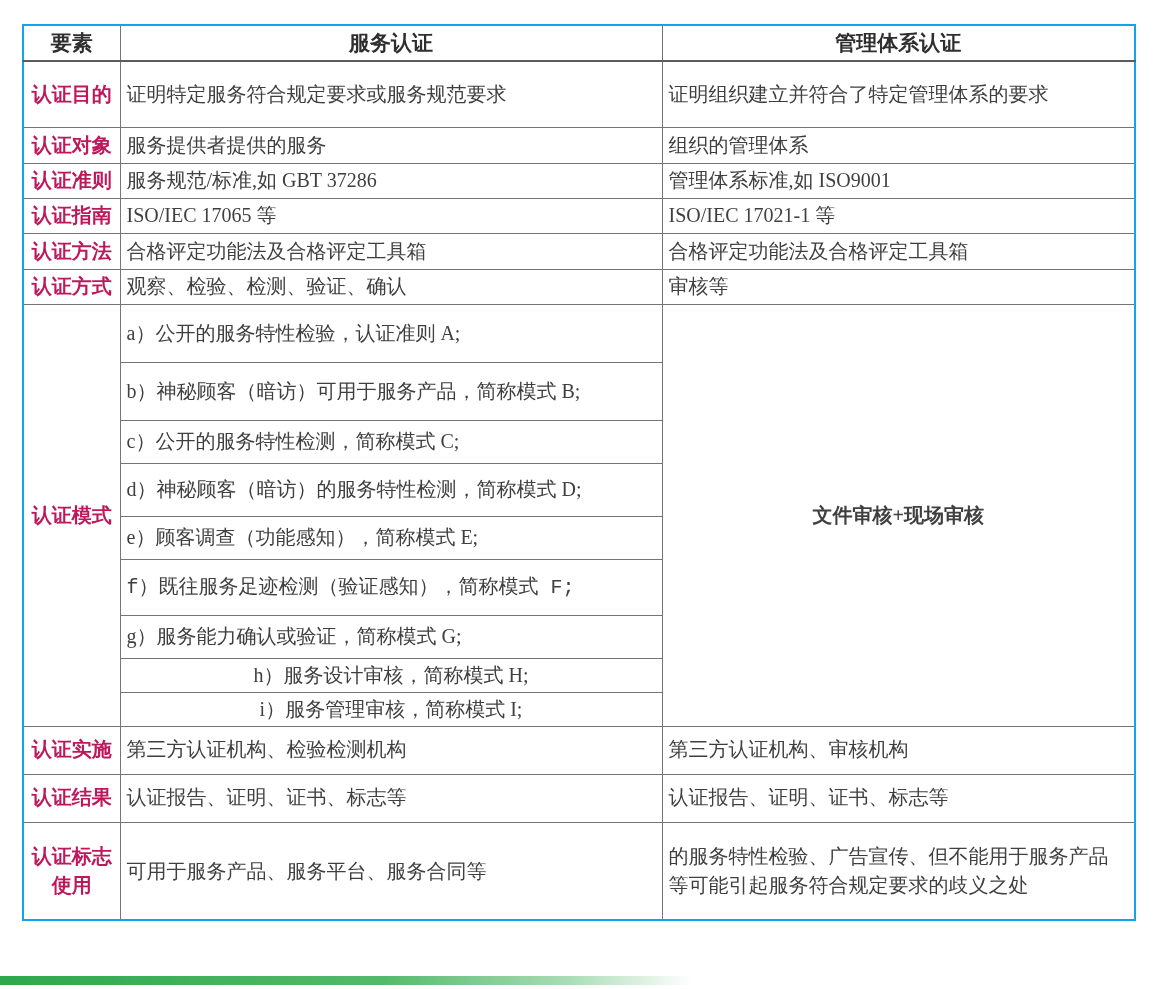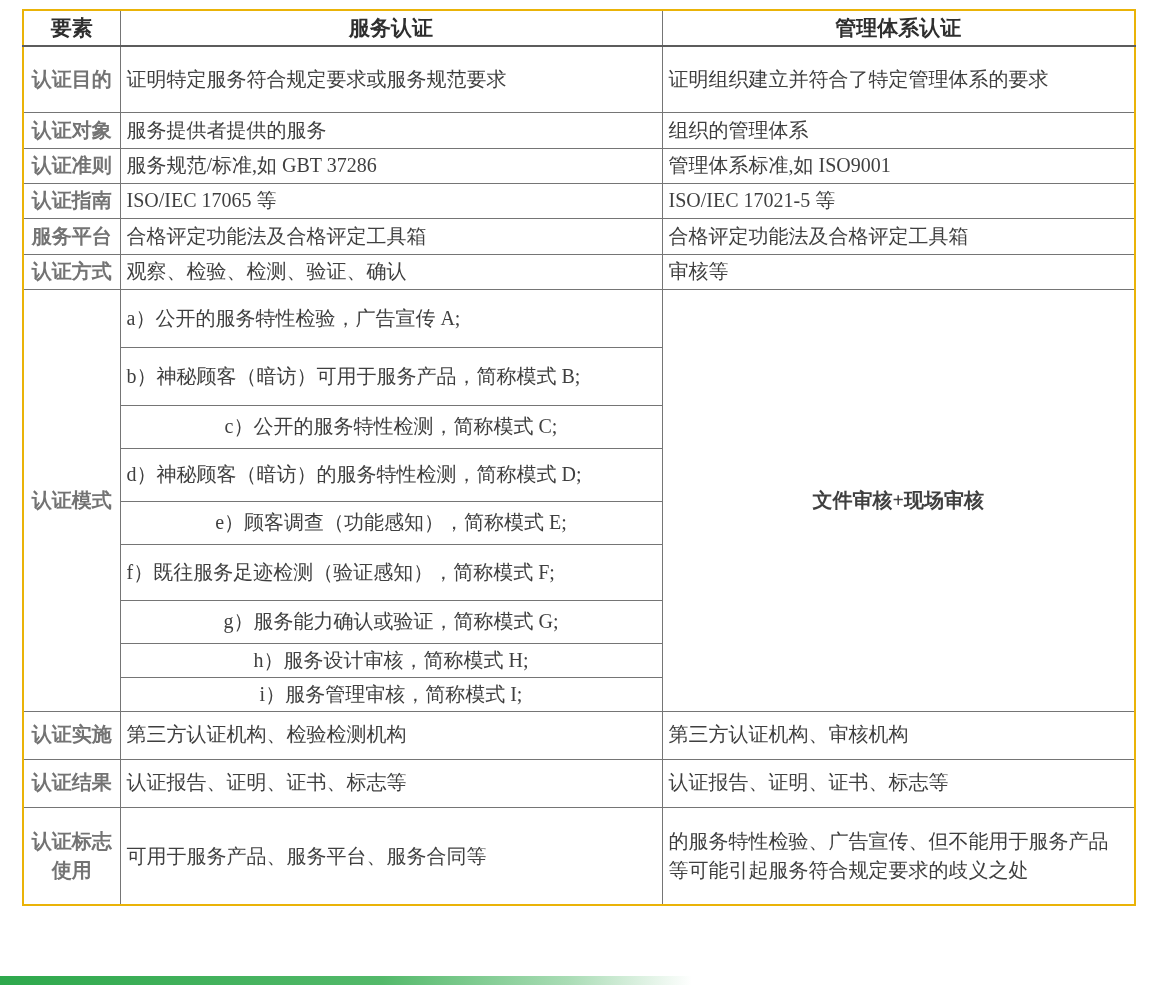--- a/index.html
+++ b/index.html
@@ -12,60 +12,60 @@
     width: 1154px;
     height: 989px;
     background: #ffffff;
     font-family: "Liberation Serif", "DejaVu Serif", serif;
     color: #3f3f3f;
     overflow: hidden;
   }
   table.cmp {
     position: absolute;
     left: 22px;
-    top: 9px;
+    top: 24px;
     width: 1112px;
     border-collapse: collapse;
     table-layout: fixed;
-    border: 2px solid #eab308;
+    border: 2px solid #0ea5e9;
   }
   table.cmp th, table.cmp td {
     border: 1px solid #757575;
     font-size: 20px;
     line-height: 1.45;
     padding: 2px 6px;
     vertical-align: middle;
     word-break: break-all;
     background: #ffffff;
   }
   table.cmp th {
     font-weight: bold;
     font-size: 21px;
     color: #2e2e2e;
     text-align: center;
     border-bottom: 2px solid #5c5c5c;
   }
   td.lbl {
     font-weight: bold;
     font-size: 21px;
-    color: #737373;
+    color: #be185d;
     text-align: center;
     padding: 2px 4px;
   }
   td.ctr { text-align: center; font-weight: bold; }
   
   tr.hh   { height: 34px; }
   tr.r68  { height: 66px; }
   tr.r38  { height: 36px; padding-left: 48px; }
   tr.r37  { height: 35px; padding-left: 40px; }
   tr.r60  { height: 58px; }
   tr.r55  { height: 53px; }
-  tr.r45  { height: 43px; text-align: center; }
+  tr.r45  { height: 43px; }
   tr.r35  { height: 33px; text-align: center; }
-  tr.r58  { height: 56px; }
+  tr.r58  { height: 56px; font-family: Liberation Mono, monospace; }
   tr.r50  { height: 48px; font-family: Liberation Mono, monospace; }
   tr.r100 { height: 98px; padding-left: 20px; }
   
   .footer-bar {
     position: absolute;
     left: 0;
     bottom: 4px;
     width: 60%;
     height: 9px;
     background: linear-gradient(90deg, #2ea84c 0%, #53b96a 55%, #a9dcb5 82%, rgba(255,255,255,0) 100%);
@@ -100,36 +100,36 @@
         <td>组织的管理体系</td>
       </tr>
       <tr class="r37">
         <td class="lbl">认证准则</td>
         <td>服务规范/标准,如 GBT 37286</td>
         <td>管理体系标准,如 ISO9001</td>
       </tr>
       <tr class="r37">
         <td class="lbl">认证指南</td>
         <td>ISO/IEC 17065 等</td>
-        <td>ISO/IEC 17021-5 等</td>
+        <td>ISO/IEC 17021-1 等</td>
       </tr>
       <tr class="r38">
-        <td class="lbl">服务平台</td>
+        <td class="lbl">认证方法</td>
         <td>合格评定功能法及合格评定工具箱</td>
         <td>合格评定功能法及合格评定工具箱</td>
       </tr>
       <tr class="r37">
         <td class="lbl">认证方式</td>
         <td>观察、检验、检测、验证、确认</td>
         <td>审核等</td>
       </tr>
 
       <tr class="r60">
         <td class="lbl" rowspan="9">认证模式</td>
-        <td>a）公开的服务特性检验，广告宣传 A;</td>
+        <td>a）公开的服务特性检验，认证准则 A;</td>
         <td class="ctr" rowspan="9">文件审核+现场审核</td>
       </tr>
       <tr class="r60">
         <td>b）神秘顾客（暗访）可用于服务产品，简称模式 B;</td>
       </tr>
       <tr class="r45">
         <td>c）公开的服务特性检测，简称模式 C;</td>
       </tr>
       <tr class="r55">
         <td>d）神秘顾客（暗访）的服务特性检测，简称模式 D;</td>

